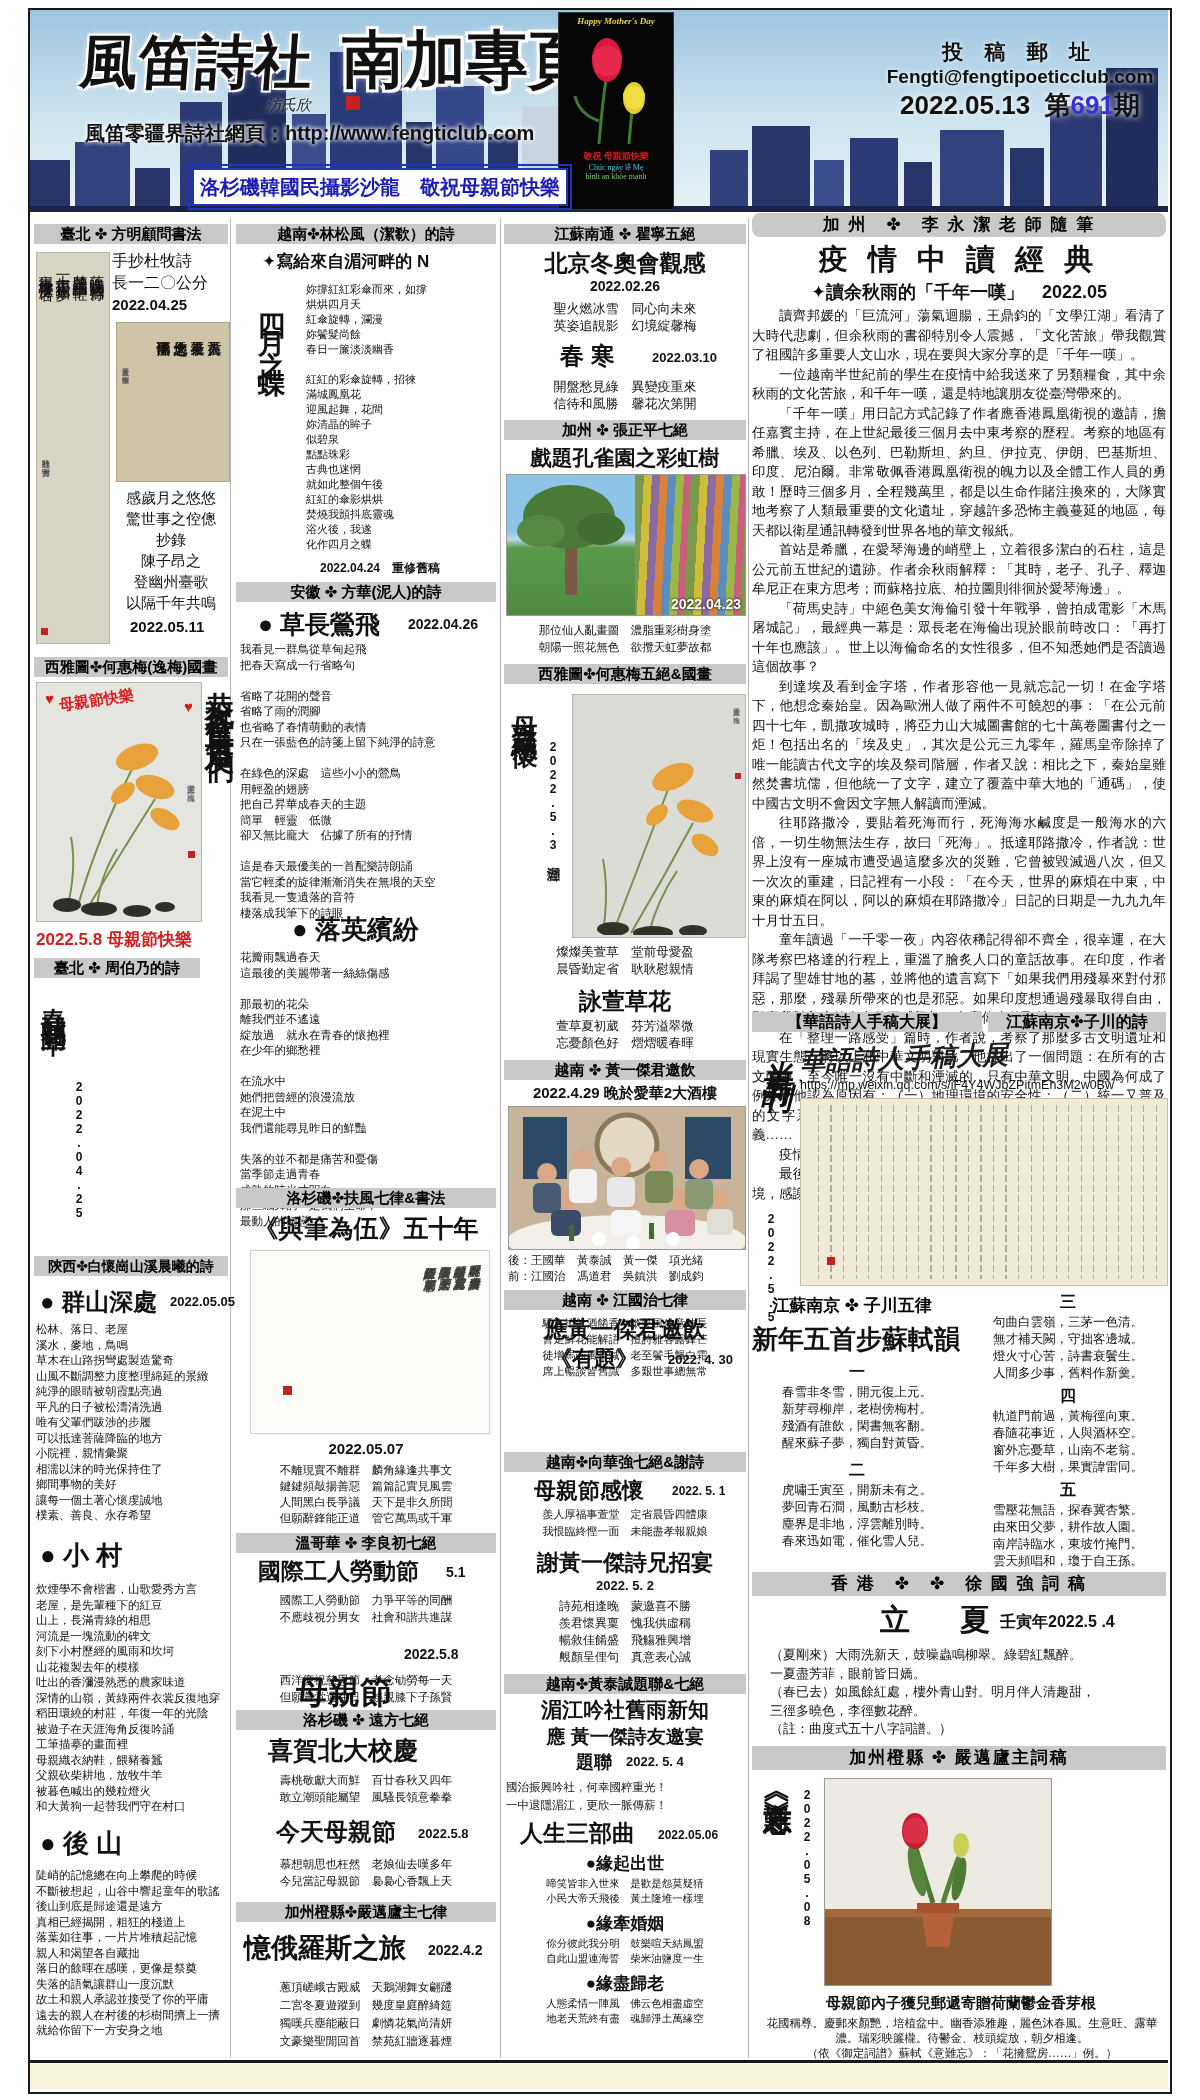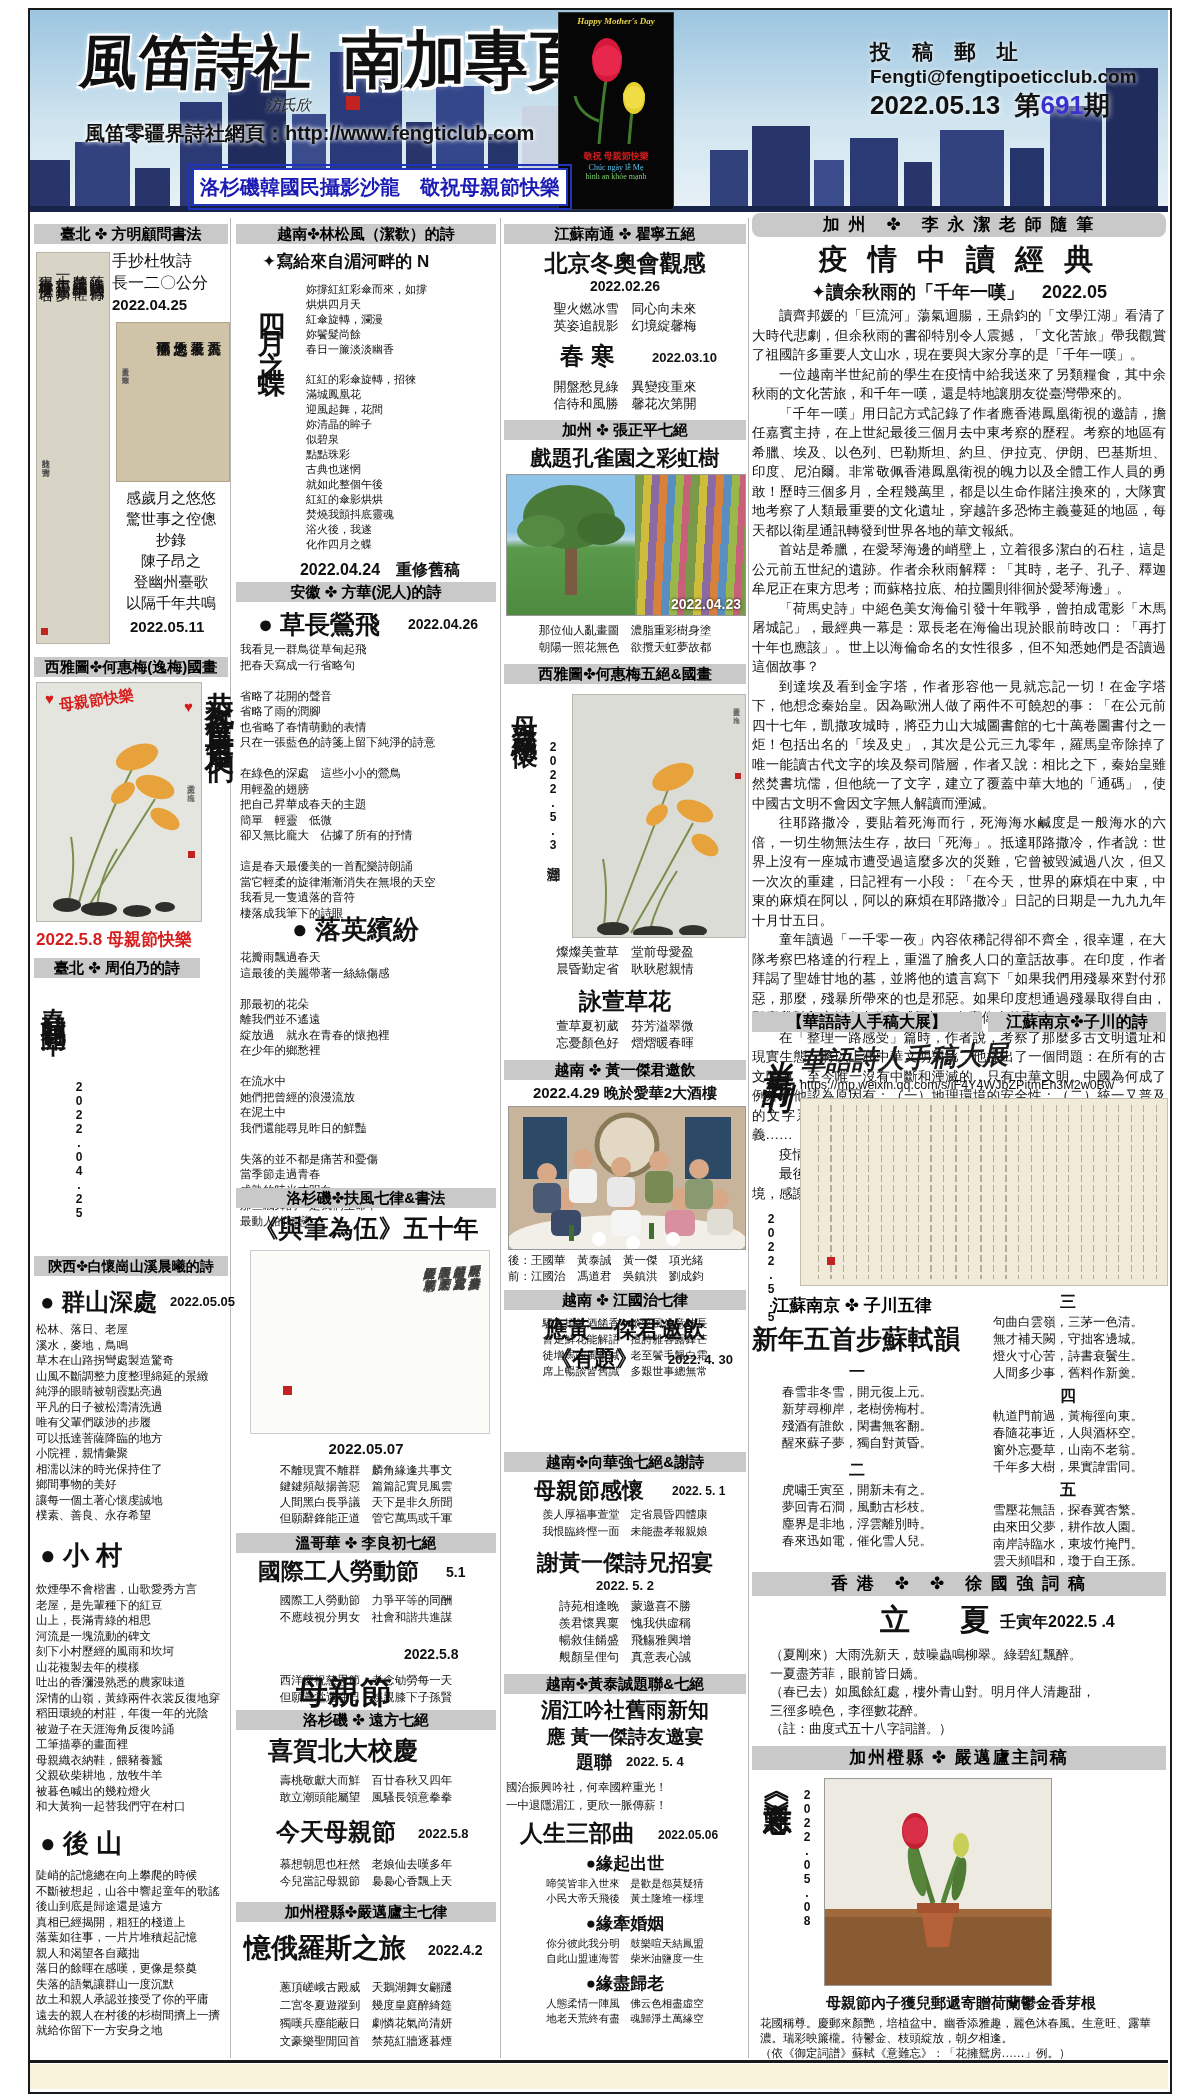--- a/index.html
+++ b/index.html
@@ -76,21 +76,21 @@
         <ellipse cx="48" cy="34" rx="15" ry="22" fill="#d6183c"></ellipse>
         <path d="M33 30 Q48 8 63 30 L60 46 Q48 54 36 46 Z" fill="#e8274c"></path>
         <ellipse cx="75" cy="72" rx="11" ry="16" fill="#e5cf2e"></ellipse>
         <path d="M64 68 Q75 52 86 68 L83 80 Q75 86 67 80 Z" fill="#f0dd45"></path>
       </svg>
       <div class="c red" style="font-size:9px;font-weight:bold;">敬祝 母親節快樂</div>
       <div class="c" style="color:#58c0e8;font-size:8px;">Chúc ngày lễ Mẹ</div>
       <div class="c" style="color:#7ad06a;font-size:8px;">bình an khỏe mạnh</div>
     </div>
     
-    <div class="abs" style="left:840px;top:28px;width:300px;">
+    <div class="abs" style="left:840px;top:28px;width:300px;text-align:center;">
       <div style="font-size:21px;font-weight:bold;letter-spacing:8px;text-shadow:0 0 5px #fff;">投 稿 郵 址</div>
       <div style="font-size:19px;font-weight:bold;font-family:'Liberation Sans','DejaVu Sans',sans-serif;text-shadow:0 0 5px #fff;">Fengti@fengtipoeticclub.com</div>
       <div style="font-size:26px;font-weight:bold;font-family:'Liberation Sans','DejaVu Sans',sans-serif;text-shadow:0 0 6px #fff;">
         <span>2022.05.13</span>&nbsp;
         <span>第</span><span style="color:#3a30cf">691</span><span>期</span>
       </div>
     </div>
   </div>
 
   <div class="abs" style="left:192px;top:168px;width:372px;height:34px;background:#fff;border:2px solid #2233bb;
@@ -223,21 +223,21 @@
 迎風起舞，花間
 妳清晶的眸子
 似碧泉
 點點珠彩
 古典也迷惘
 就如此整個午後
 紅紅的傘影烘烘
 焚燒我顫抖底靈魂
 浴火後，我遂
 化作四月之蝶</div>
-  <div class="abs pd c" style="left:290px;top:560px;width:180px;font-size:16px;">2022.04.24　重修舊稿</div>
+  <div class="abs pd c" style="left:290px;top:560px;width:180px;font-size:12px;">2022.04.24　重修舊稿</div>
 
   <div class="abs bar" style="left:236px;top:582px;width:260px;">安徽 ✤ 方華(泥人)的詩</div>
   <div class="abs pt" style="left:258px;top:608px;font-size:25px;">● 草長鶯飛</div>
   <div class="abs pd" style="left:408px;top:616px;font-size:14px;">2022.04.26</div>
   <div class="abs lines" style="left:240px;top:642px;width:256px;">我看見一群鳥從草甸起飛
 把春天寫成一行省略句
 
 省略了花開的聲音
 省略了雨的潤腳
 也省略了春情萌動的表情
@@ -543,18 +543,18 @@
       <path d="M108 124 Q96 86 90 66" stroke="#4e7a34" stroke-width="5" fill="none"></path>
       <path d="M118 124 Q128 92 134 78" stroke="#55843a" stroke-width="5" fill="none"></path>
       <ellipse cx="92" cy="92" rx="7" ry="26" fill="#55843a" transform="rotate(-14 92 92)"></ellipse>
       <ellipse cx="134" cy="100" rx="6" ry="22" fill="#4e7a34" transform="rotate(12 134 100)"></ellipse>
       <ellipse cx="90" cy="52" rx="13" ry="18" fill="#c21f32"></ellipse>
       <path d="M77 48 Q90 28 103 48 L100 62 Q90 68 80 62 Z" fill="#d93048"></path>
       <ellipse cx="136" cy="66" rx="8" ry="12" fill="#c9cf56"></ellipse>
     </svg>
   </div>
   <div class="abs pt" style="left:756px;top:1994px;width:410px;font-size:15px;text-align:center;">母親節內子獲兒郵遞寄贈荷蘭鬱金香芽根</div>
-  <div class="abs lines" style="left:760px;top:2016px;width:404px;font-size:11.5px;line-height:15px;">花國稱尊。慶郵來顏艷，培植盆中。幽香添雅趣，麗色沐春風。生意旺、露華濃。瑞彩映簾櫳。待鬱金、枝頭綻放，朝夕相逢。
+  <div class="abs lines" style="left:760px;top:2016px;width:404px;font-size:11.5px;line-height:15px;text-align:center;">花國稱尊。慶郵來顏艷，培植盆中。幽香添雅趣，麗色沐春風。生意旺、露華濃。瑞彩映簾櫳。待鬱金、枝頭綻放，朝夕相逢。
 （依《御定詞譜》蘇軾《意難忘》：「花擁鴛房……」例。）</div>
 
   <div class="abs" style="left:30px;top:2060px;width:1138px;height:3px;background:#1a1a1a;"></div>
   <div class="abs" style="left:30px;top:2064px;width:1138px;height:25px;background:#f8f3da;"></div>
 </div>
 
 </body></html>

